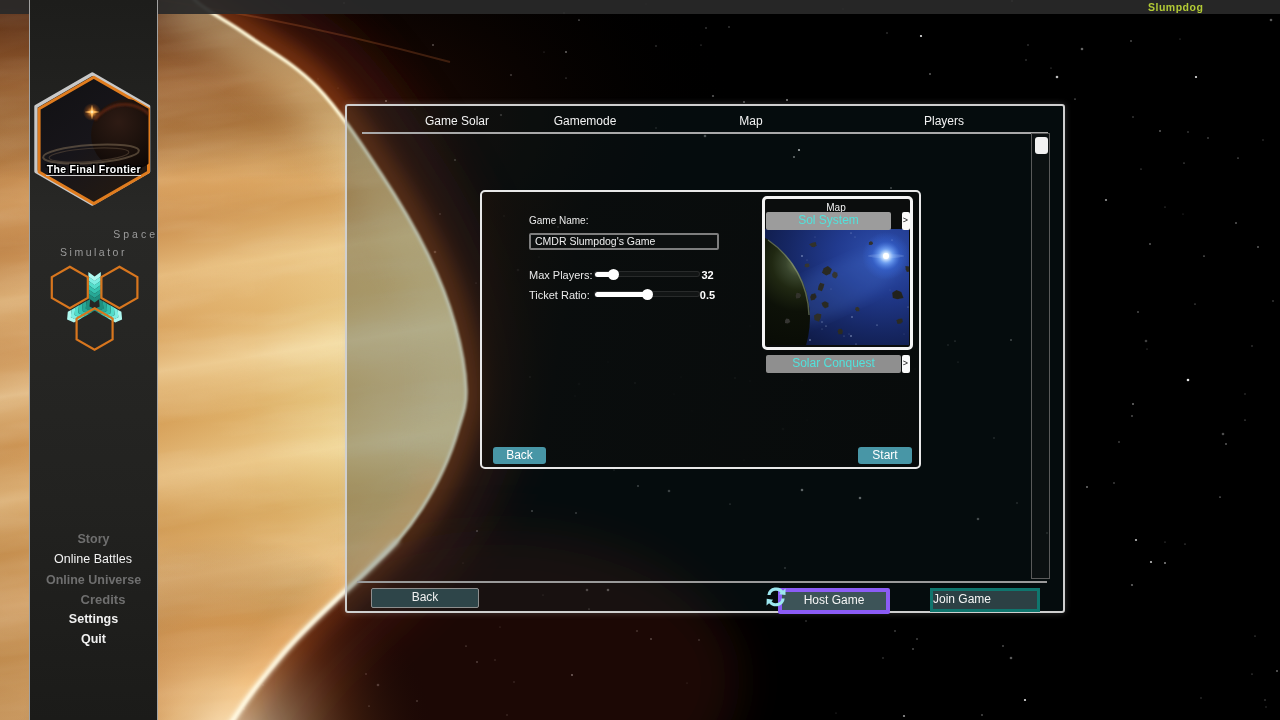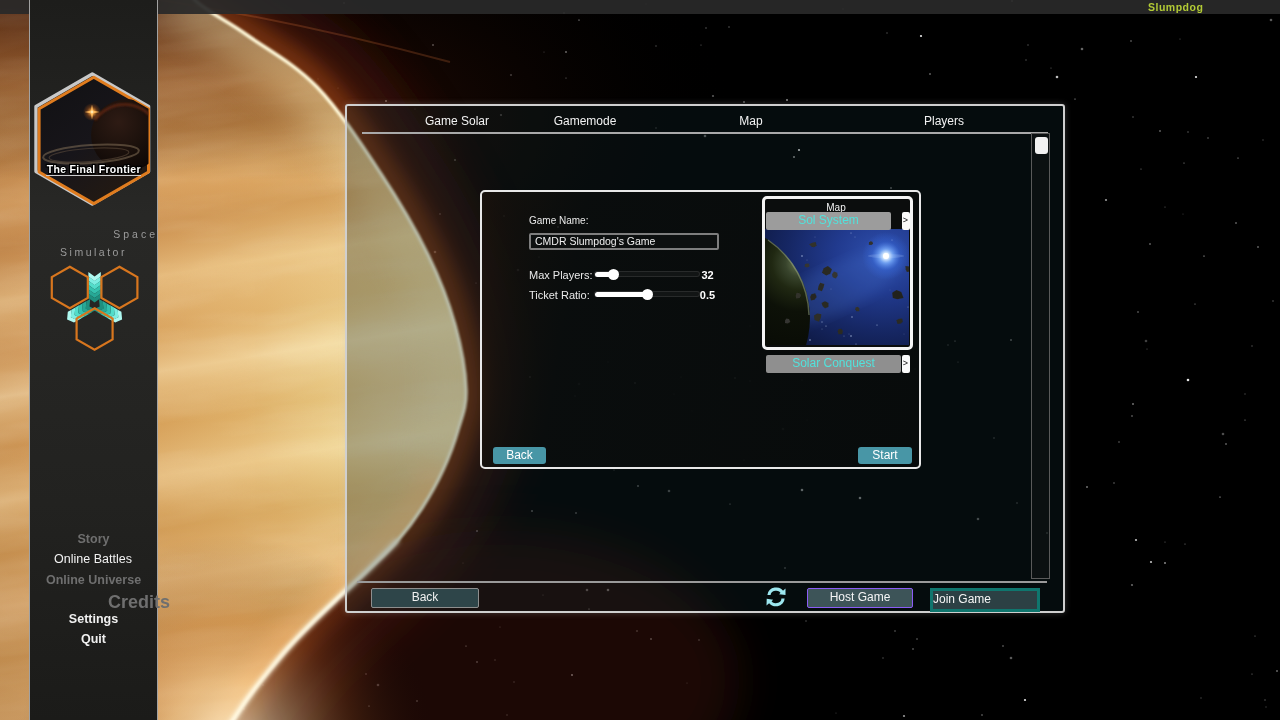--- a/index.html
+++ b/index.html
@@ -297,21 +297,21 @@
 <div class="abs" style="left:345px;top:104px;width:716px;height:505px;border:2px solid #cfcfcf;border-radius:3px;background:rgba(16,40,42,0.30);box-shadow:0 0 6px rgba(200,200,200,0.25);"></div>
 <div class="abs" style="left:400px;top:114px;width:114px;text-align:center;color:#f2f2f2;font-size:12px;">Game Solar</div>
 <div class="abs" style="left:528px;top:114px;width:114px;text-align:center;color:#f2f2f2;font-size:12px;">Gamemode</div>
 <div class="abs" style="left:694px;top:114px;width:114px;text-align:center;color:#f2f2f2;font-size:12px;">Map</div>
 <div class="abs" style="left:887px;top:114px;width:114px;text-align:center;color:#f2f2f2;font-size:12px;">Players</div>
 <div class="abs" style="left:362px;top:132px;width:686px;height:1.5px;background:#a9a9a9;"></div>
 <div class="abs" style="left:1031px;top:133px;width:17px;height:444px;border:1px solid #5a5a5a;background:rgba(22,26,26,0.35);"></div>
 <div class="abs" style="left:1035px;top:137px;width:13px;height:17px;background:#f2f2f2;border-radius:3px;"></div>
 <div class="abs" style="left:357px;top:581px;width:690px;height:1.5px;background:#9a9a9a;"></div>
 <div class="abs" style="left:371px;top:587.5px;width:106px;height:18px;background:#2e4549;border:1px solid #8e8e8e;border-radius:2px;color:#f0f0f0;font-size:12px;text-align:center;line-height:17px;">Back</div>
-<div class="abs" style="left:807px;top:587.5px;width:104px;height:18px;background:#3d5458;border:1px solid #8b5cf6;border-radius:2px;color:#f5f5f5;font-size:12px;text-align:center;line-height:17px;">Host Game</div>
+<div class="abs" style="left:778px;top:587.5px;width:104px;height:18px;background:#3d5458;border:4px solid #8b5cf6;border-radius:2px;color:#f5f5f5;font-size:12px;text-align:center;line-height:17px;">Host Game</div>
 <div class="abs" style="left:930px;top:587.5px;width:104px;height:18px;background:#2c4044;border:3px solid #0f766e;border-radius:0;color:#f5f5f5;font-size:12px;line-height:17px;">Join Game</div>
 <svg class="abs" style="left:764px;top:585px" width="24" height="24" viewBox="0 0 24 24">
   <path d="M 5,10 A 7,6.2 0 0 1 18.5,8" fill="none" stroke="#9de7ef" stroke-width="3.2"></path>
   <polygon points="21.5,3.5 21.5,10 15,9.2" fill="#9de7ef"></polygon>
   <path d="M 19,13.5 A 7,6.2 0 0 1 5.5,15.8" fill="none" stroke="#9de7ef" stroke-width="3.2"></path>
   <polygon points="2.5,20.5 2.7,13.8 9.2,14.8" fill="#9de7ef"></polygon>
 </svg>
 
 <div class="abs" style="left:480px;top:190px;width:437px;height:275px;border:2.5px solid #e8e8e8;border-radius:5px;background:linear-gradient(100deg, rgba(30,20,12,0.55) 0%, rgba(10,13,13,0.92) 22%, rgba(8,11,11,0.95) 100%);"></div>
 <div class="abs" style="left:529px;top:215px;color:#e9e9e9;font-size:10px;">Game Name:</div>
@@ -484,15 +484,15 @@
       <path d="M-6.2,-4.4 L0,0 L6.2,-4.4 L6.2,0 L0,4.4 L-6.2,0 Z" fill="#35c2ae" transform="translate(78.1,55.8) rotate(-60)"></path>
       <path d="M-6.2,-4.4 L0,0 L6.2,-4.4 L6.2,0 L0,4.4 L-6.2,0 Z" fill="#27a896" transform="translate(74.4,53.6) rotate(-60)"></path>
       <path d="M-6.2,-4.4 L0,0 L6.2,-4.4 L6.2,0 L0,4.4 L-6.2,0 Z" fill="#1e8f7e" transform="translate(70.7,51.5) rotate(-60)"></path>
   <polygon points="40.8,11.7 58.8,22.1 58.8,42.9 40.8,53.3 22.8,42.9 22.8,22.1" fill="none" stroke="#d8761e" stroke-width="2.2"></polygon>
   <polygon points="90.4,11.7 108.4,22.1 108.4,42.9 90.4,53.3 72.4,42.9 72.4,22.1" fill="none" stroke="#d8761e" stroke-width="2.2"></polygon>
   <polygon points="65.6,53.2 83.6,63.6 83.6,84.4 65.6,94.8 47.6,84.4 47.6,63.6" fill="none" stroke="#d8761e" stroke-width="2.2"></polygon>
 </svg>
 <div class="abs" style="left:29px;top:532px;width:129px;text-align:center;color:#6f6f6f;font-size:12.5px;font-weight:bold;">Story</div>
 <div class="abs" style="left:29px;top:552px;width:128px;text-align:center;color:#f2f2f2;font-size:12.5px;font-weight:normal;">Online Battles</div>
 <div class="abs" style="left:29px;top:573px;width:129px;text-align:center;color:#6f6f6f;font-size:12.5px;font-weight:bold;">Online Universe</div>
-<div class="abs" style="left:29px;top:592px;width:148px;text-align:center;color:#6f6f6f;font-size:18px;font-weight:bold;padding-left:36px;">Credits</div>
+<div class="abs" style="left:29px;top:592px;width:148px;text-align:center;color:#6f6f6f;font-size:13px;font-weight:bold;">Credits</div>
 <div class="abs" style="left:29px;top:612px;width:129px;text-align:center;color:#f0f0f0;font-size:12.5px;font-weight:bold;">Settings</div>
 <div class="abs" style="left:29px;top:632px;width:129px;text-align:center;color:#f0f0f0;font-size:12.5px;font-weight:bold;">Quit</div>
 </div>
 </body></html>

